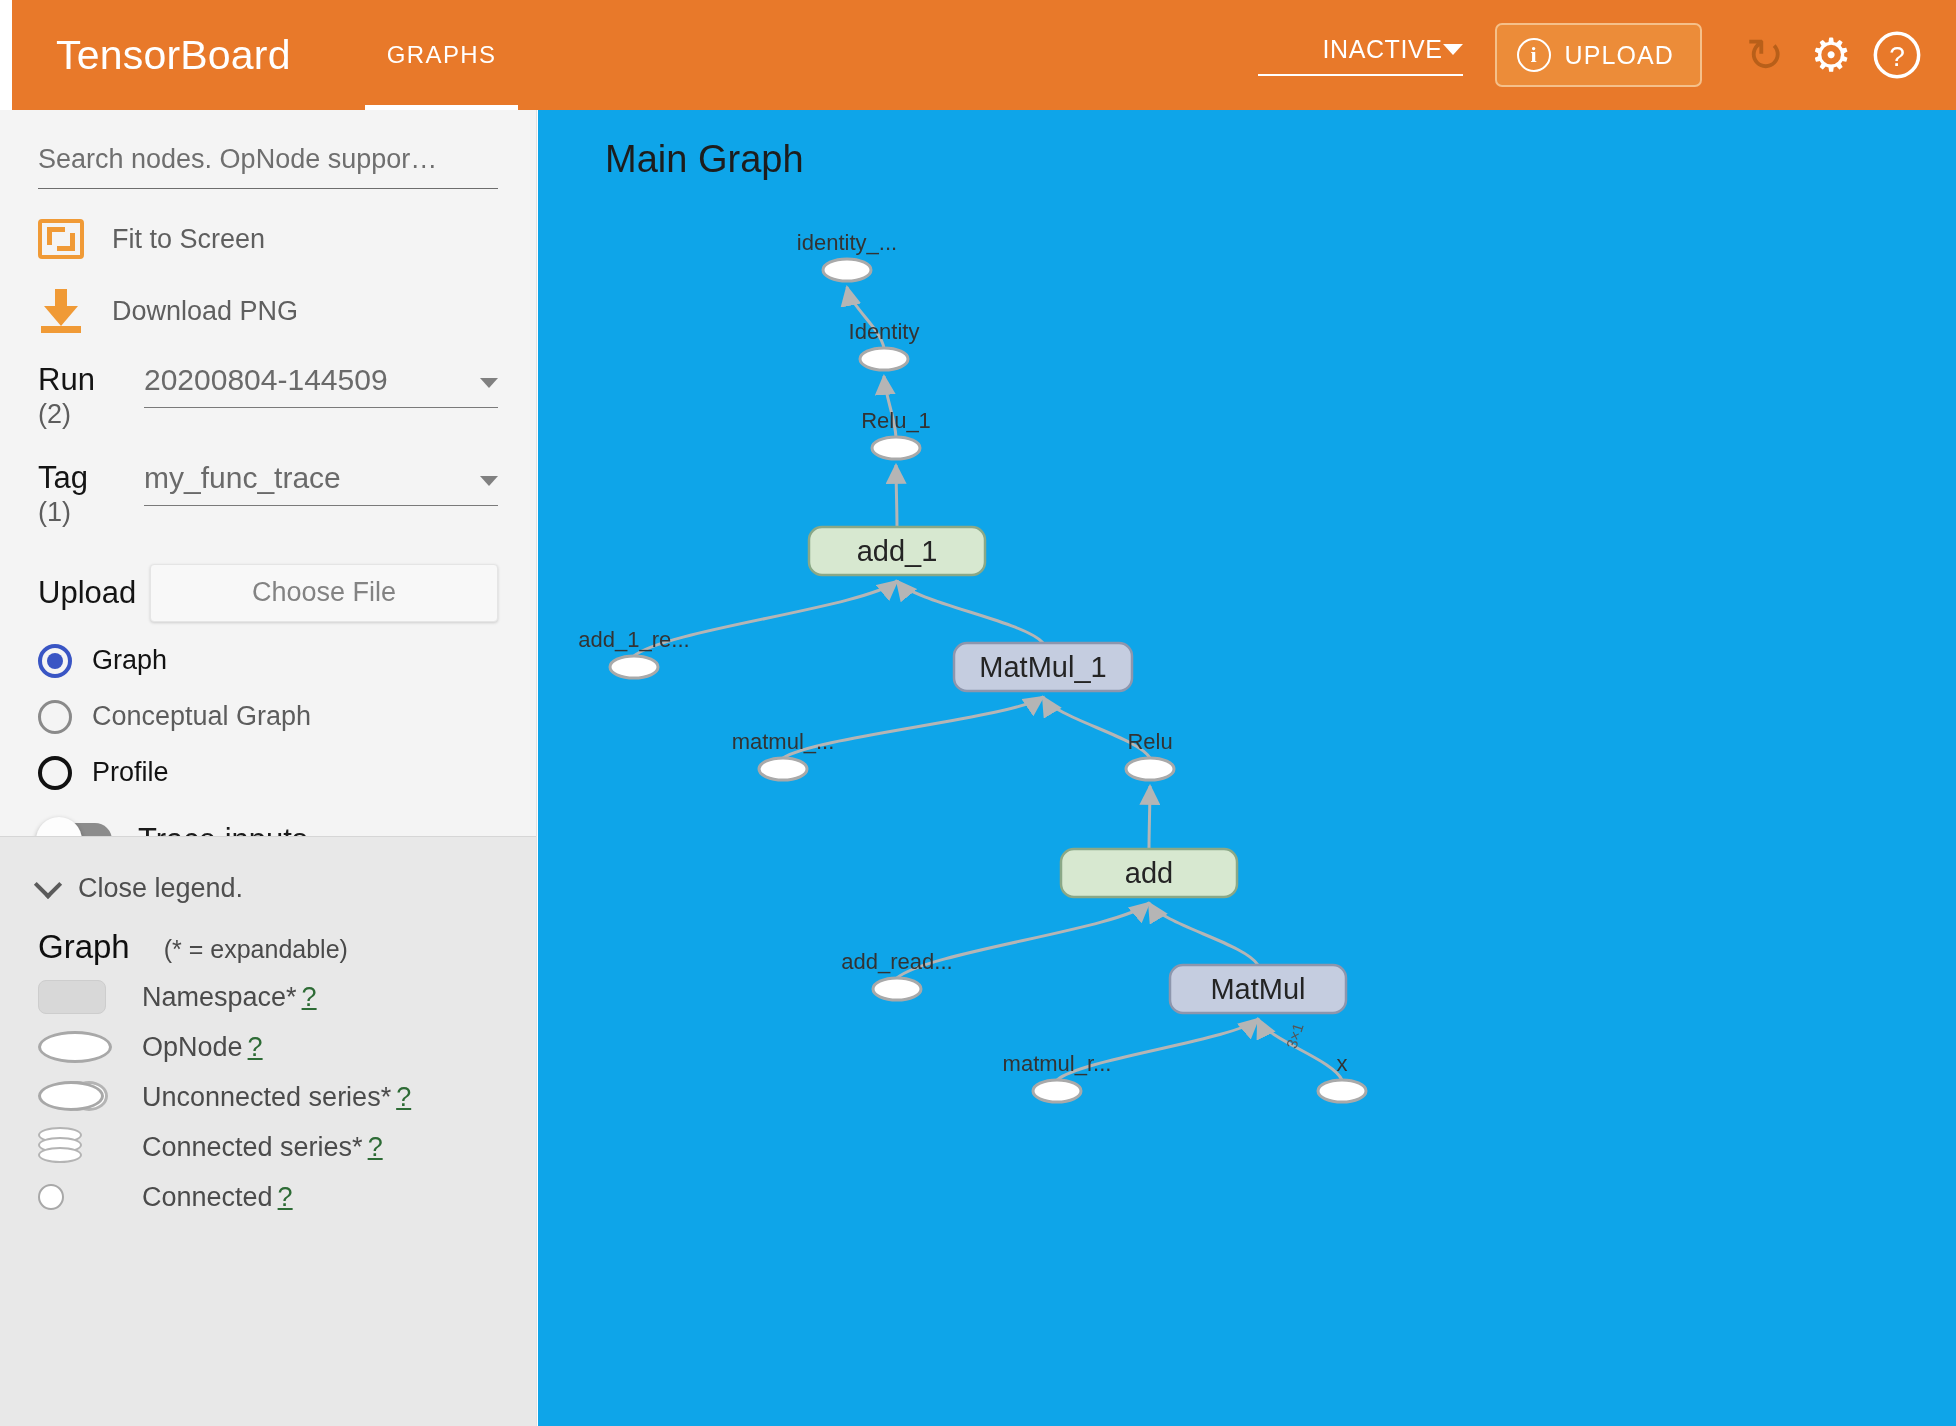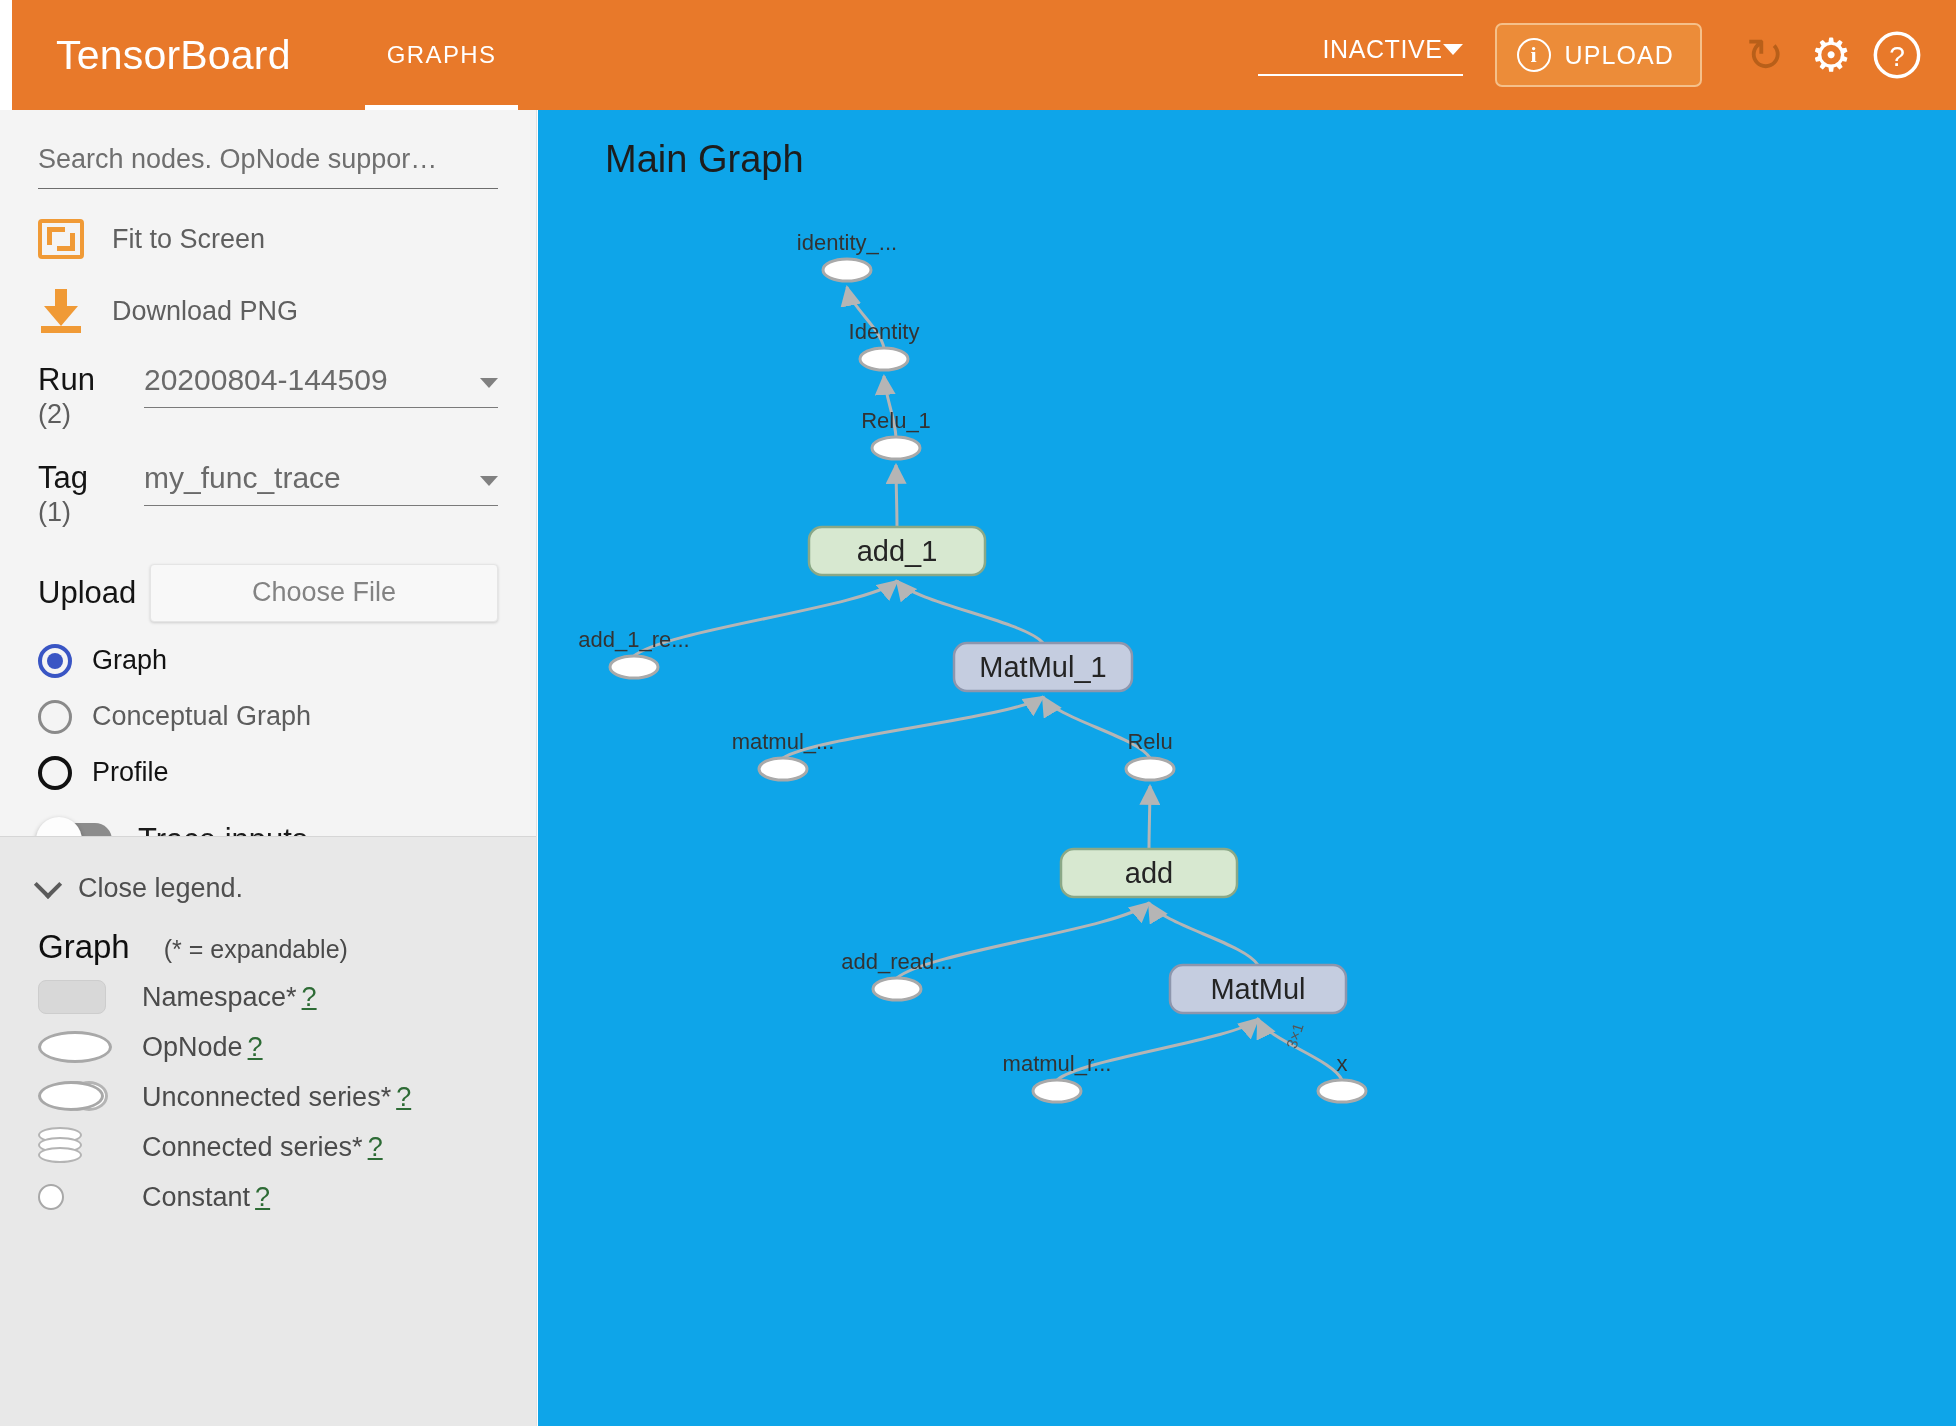--- a/index.html
+++ b/index.html
@@ -415,21 +415,21 @@
             <i></i>
           </span>
       </span>
       <span class="legend-text"><span>Connected series*</span><span class="qmark">?</span></span>
     </div>
 
     <div class="legend-item">
       <span class="legend-icon">
           <span class="ic-const"></span>
         </span>
-      <span class="legend-text"><span>Constant</span><span class="qmark">?</span></span>
+      <span class="legend-text"><span>Connected</span><span class="qmark">?</span></span>
     </div>
 
   </div>
 </div>
 
 <div class="canvas">
   <div class="graph-title">Main Graph</div>
   <svg class="gsvg" id="graph-svg" width="1418" height="1316">
       <defs>
         <marker id="ah" viewBox="0 0 10 10" refX="9" refY="5" markerWidth="7" markerHeight="7" orient="auto-start-reverse">

